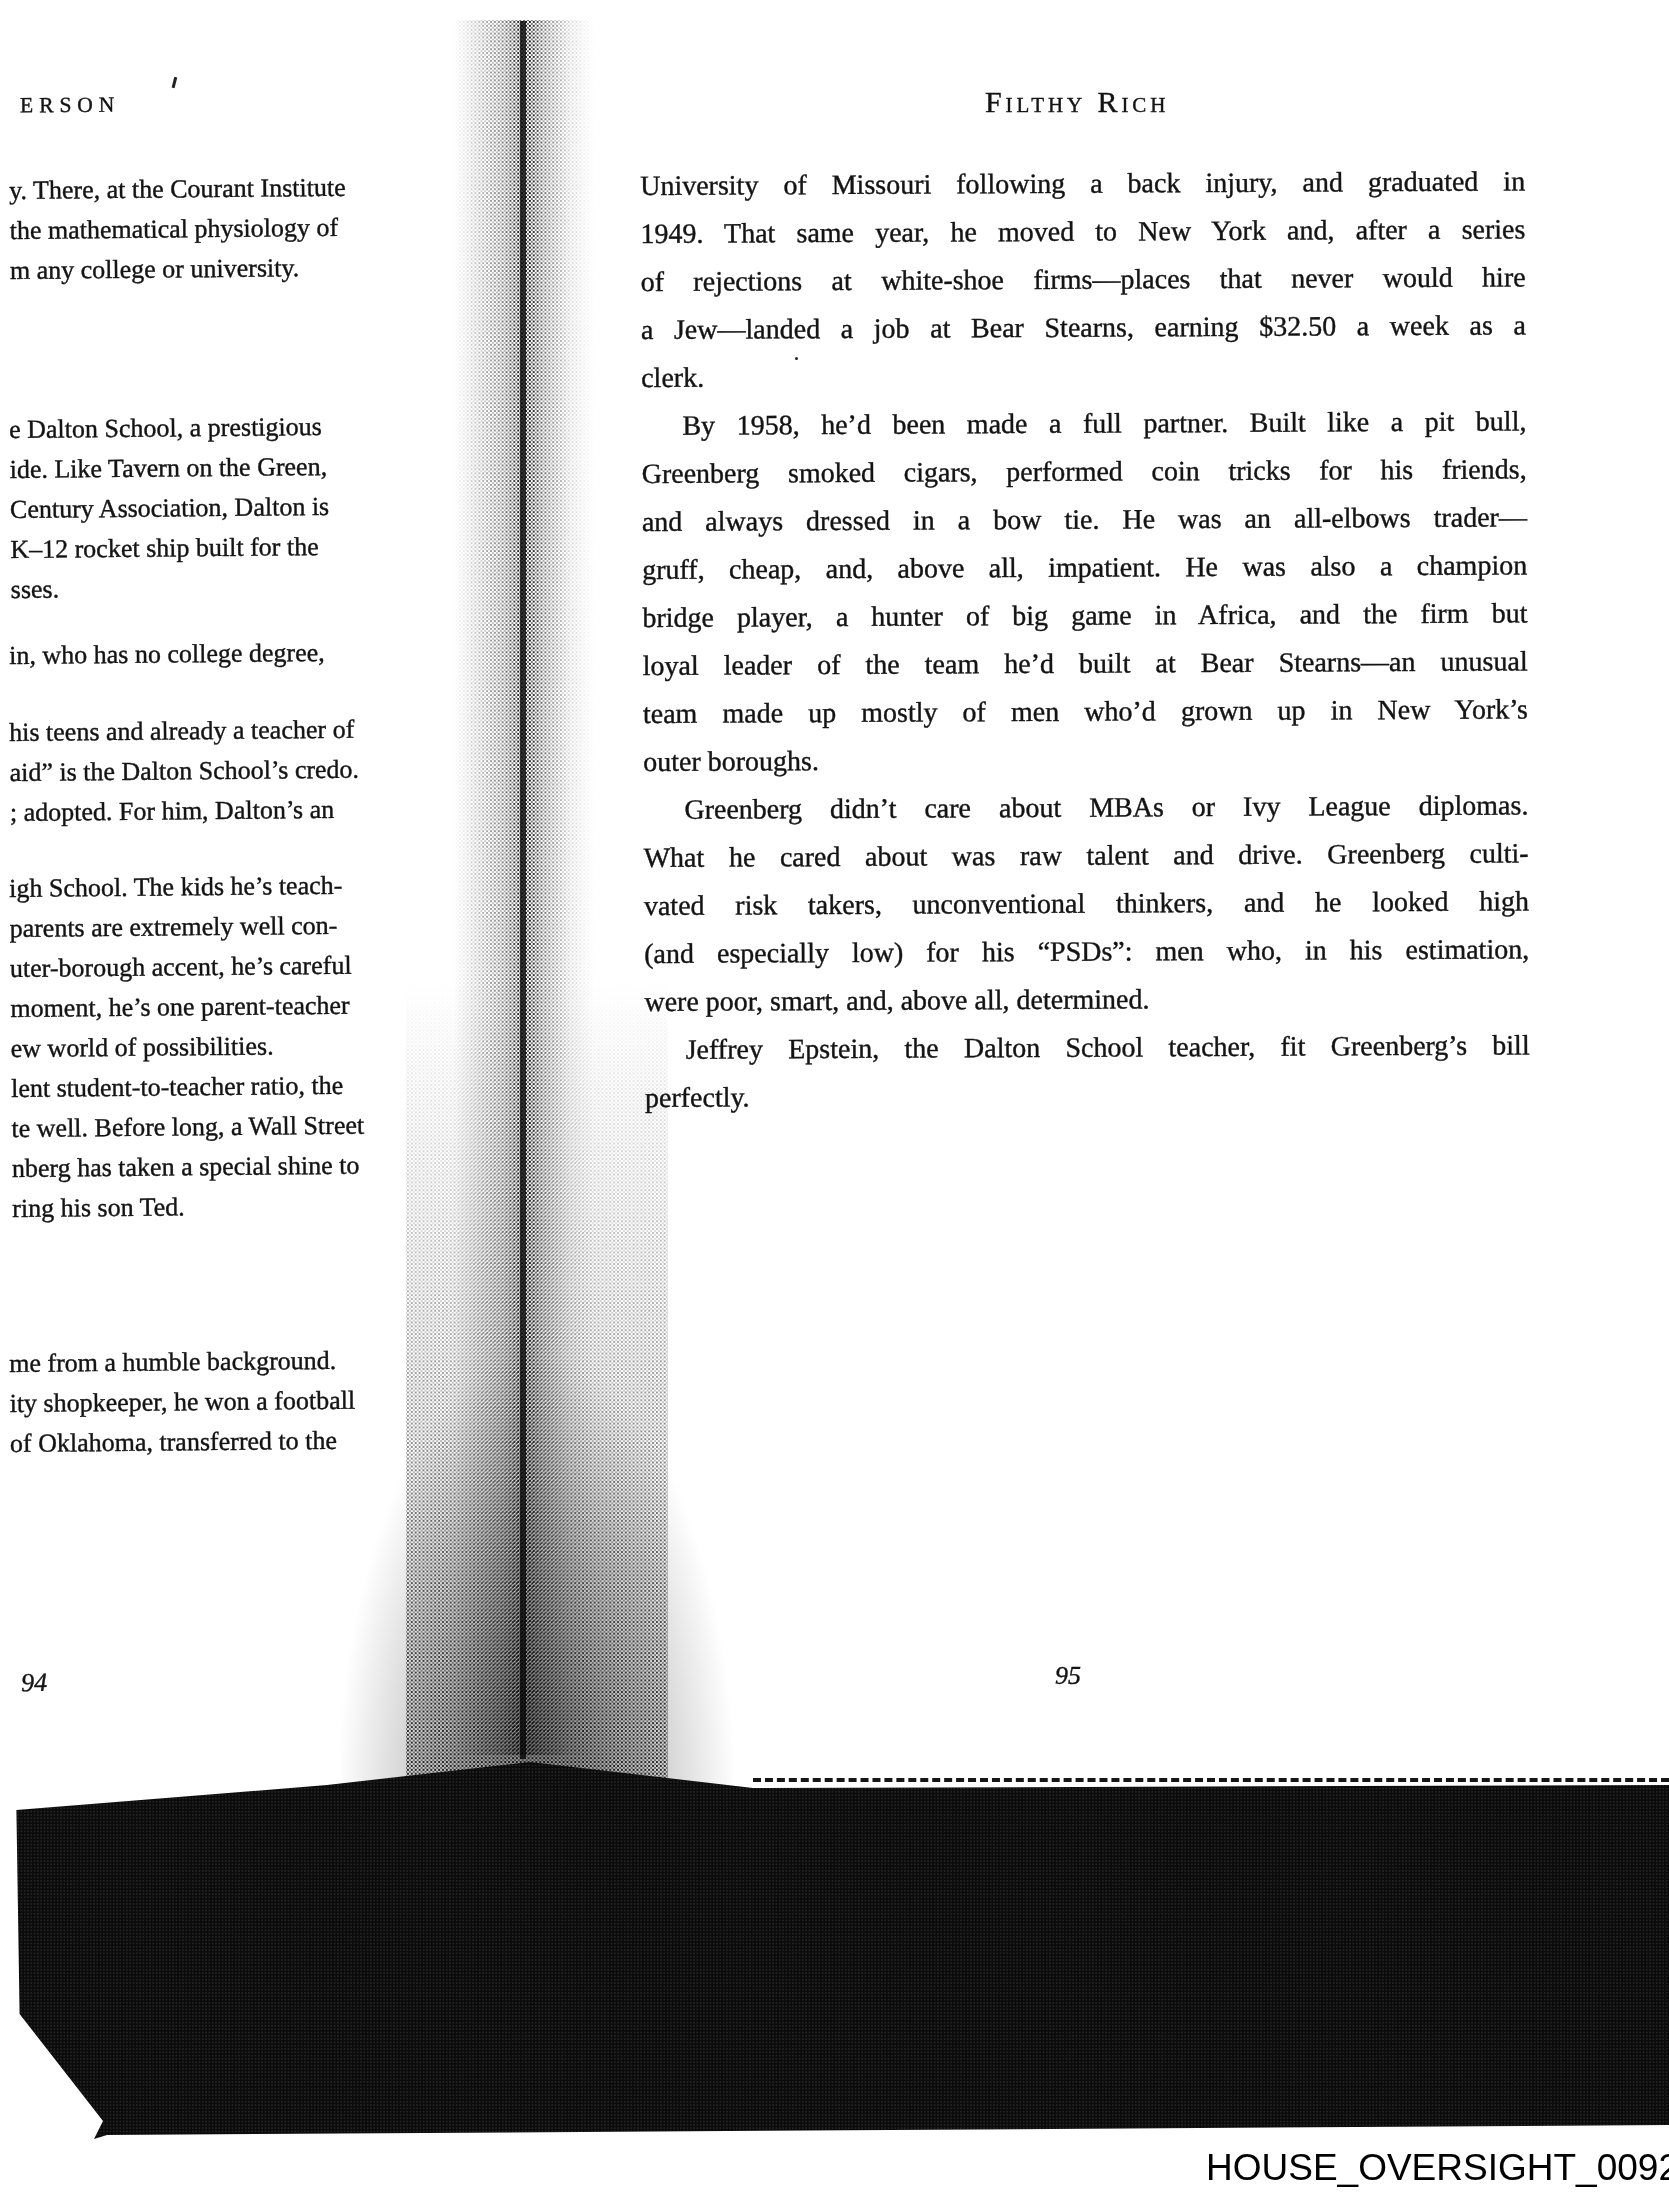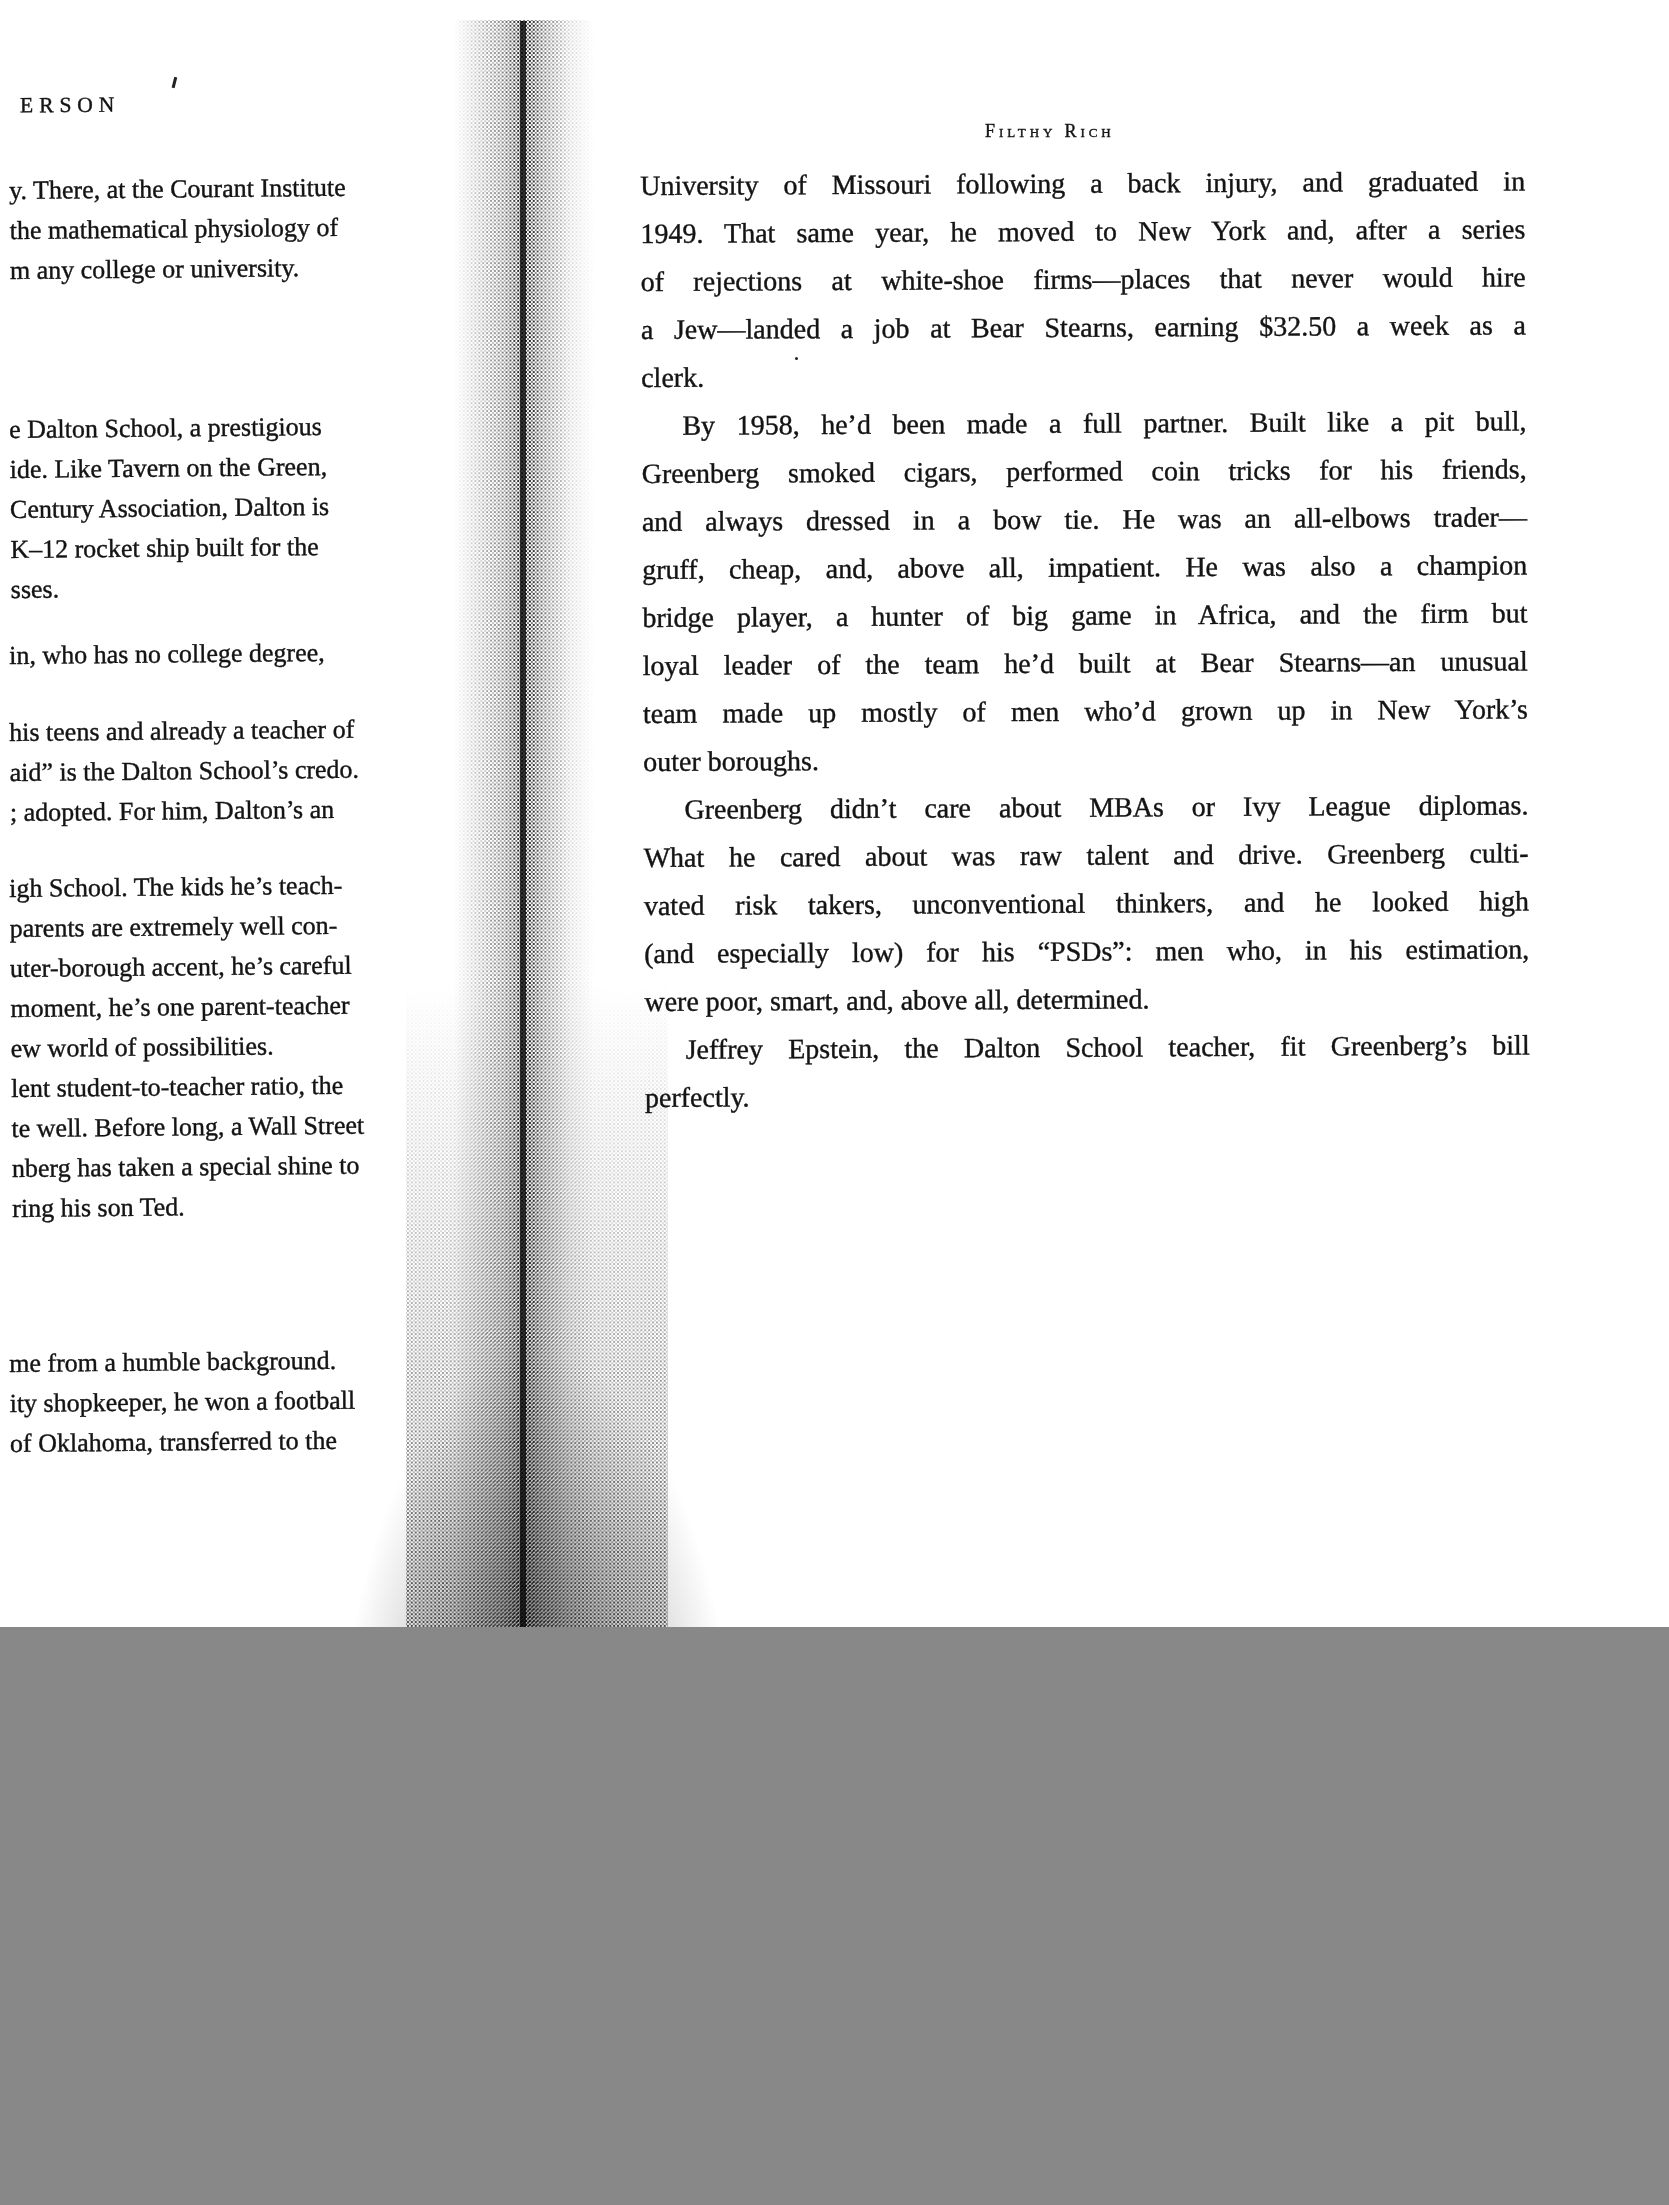--- a/index.html
+++ b/index.html
@@ -1,32 +1,32 @@
 <!DOCTYPE html>
 <html style="font-size:10.5px"><head>
 <meta charset="utf-8">
 <style>
   html,body{margin:0;padding:0;background:#888;}
   .page{
-    position:relative; width:1669px; height:1627px;
+    position:relative; width:1669px; height:2205px;
     background:#ffffff; overflow:hidden;
     font-family:"Liberation Serif", serif;
     color:#141414;
   }
   .txt{ -webkit-text-stroke:0.4px currentColor; }
 
   
   .head-left{
     position:absolute; left:19.6px; top:93px;
     font-size:21.6px; letter-spacing:5.9px; font-variant:small-caps;
     transform:rotate(-0.4deg);
   }
   .head-right{
     position:absolute; left:985px; top:85px;
-    font-size:18px; letter-spacing:3.9px; font-variant:small-caps;margin-top:36px;
+    font-size:30px; letter-spacing:3.9px; font-variant:small-caps;
   }
 
   
   .fragment{ position:absolute; left:9.2px; width:462px;
     font-size:26px; line-height:40px; transform:rotate(-0.55deg);
     transform-origin:left top; white-space:nowrap; }
   .lb1{ top:171px; }
   .lb2{ top:410px; }
   .lb3{ top:636px; }
   .lb4{ top:713px; }

